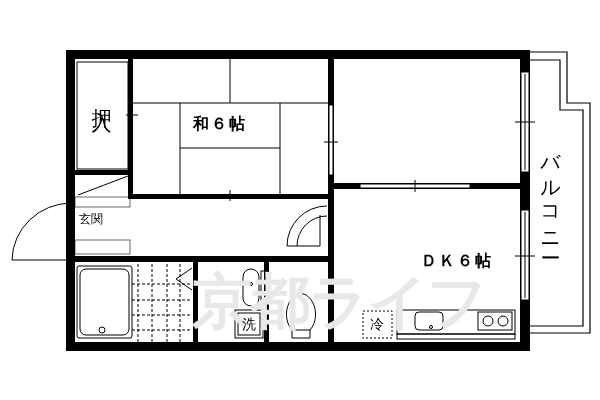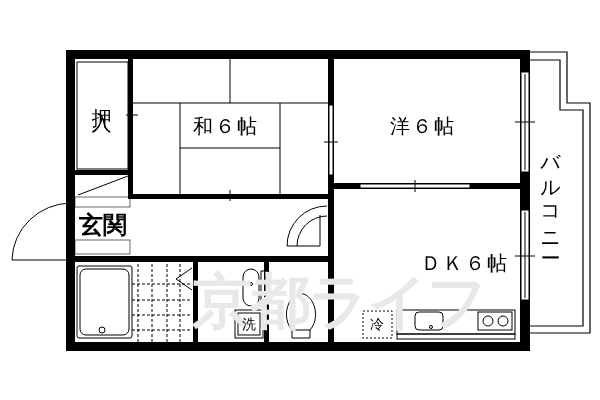--- a/index.html
+++ b/index.html
@@ -1,19 +1,19 @@
 <!DOCTYPE html>
 <html><head>
 <meta charset="utf-8">
 <style>
   html,body{margin:0;padding:0;background:#fff;}
   body{width:600px;height:400px;position:relative;overflow:hidden;font-family:"DejaVu Sans",sans-serif;}
   .plan{position:absolute;left:0;top:0;width:600px;height:400px;}
   .lbl{position:absolute;color:#000;font-family:"DejaVu Sans",sans-serif;white-space:nowrap;line-height:1;}
-  .room-lbl{font-size:20px;letter-spacing:2px;}
+  .room-lbl{font-size:16px;letter-spacing:2px;font-weight:bold;}
   .vert{writing-mode:vertical-rl;font-size:20px;letter-spacing:4px;}
   .small{font-size:14px;}
   .wm{position:absolute;left:192px;top:262px;font-size:60px;font-weight:bold;color:#e8e8e8;letter-spacing:-2px;white-space:nowrap;font-family:Liberation Mono, monospace;}
 </style>
 </head>
 <body>
 
 <div class="plan">
 <svg width="600" height="400" viewBox="0 0 600 400" xmlns="http://www.w3.org/2000/svg">
   <g fill="none" stroke="#000">
@@ -129,19 +129,18 @@
   <g stroke="#000" stroke-width="0.6">
     <rect x="75" y="197" width="55" height="10" fill="none"></rect>
     <rect x="75" y="240" width="55" height="14" fill="none"></rect>
   </g>
 </svg>
 
 <div class="wm">京都ライフ</div>
 
 <div class="lbl vert" style="left:92px;top:92px;">押入</div>
 <div class="lbl room-lbl" style="left:193px;top:116px;">和６帖</div>
-<div class="lbl room-lbl" style="left:390px;top:116px;">洋６帖</div>
 <div class="lbl room-lbl" style="left:381px;top:253px;margin-left:40px;">ＤＫ６帖</div>
-<div class="lbl" style="left:79px;top:213px;font-size:24px;font-weight:bold;">玄関</div>
+<div class="lbl" style="left:79px;top:213px;font-size:12px;">玄関</div>
 <div class="lbl vert" style="left:541px;top:140px;">バルコニー</div>
 <div class="lbl small" style="left:242px;top:317px;">洗</div>
 <div class="lbl small" style="left:370px;top:317px;">冷</div>
 </div>
 
 </body></html>

